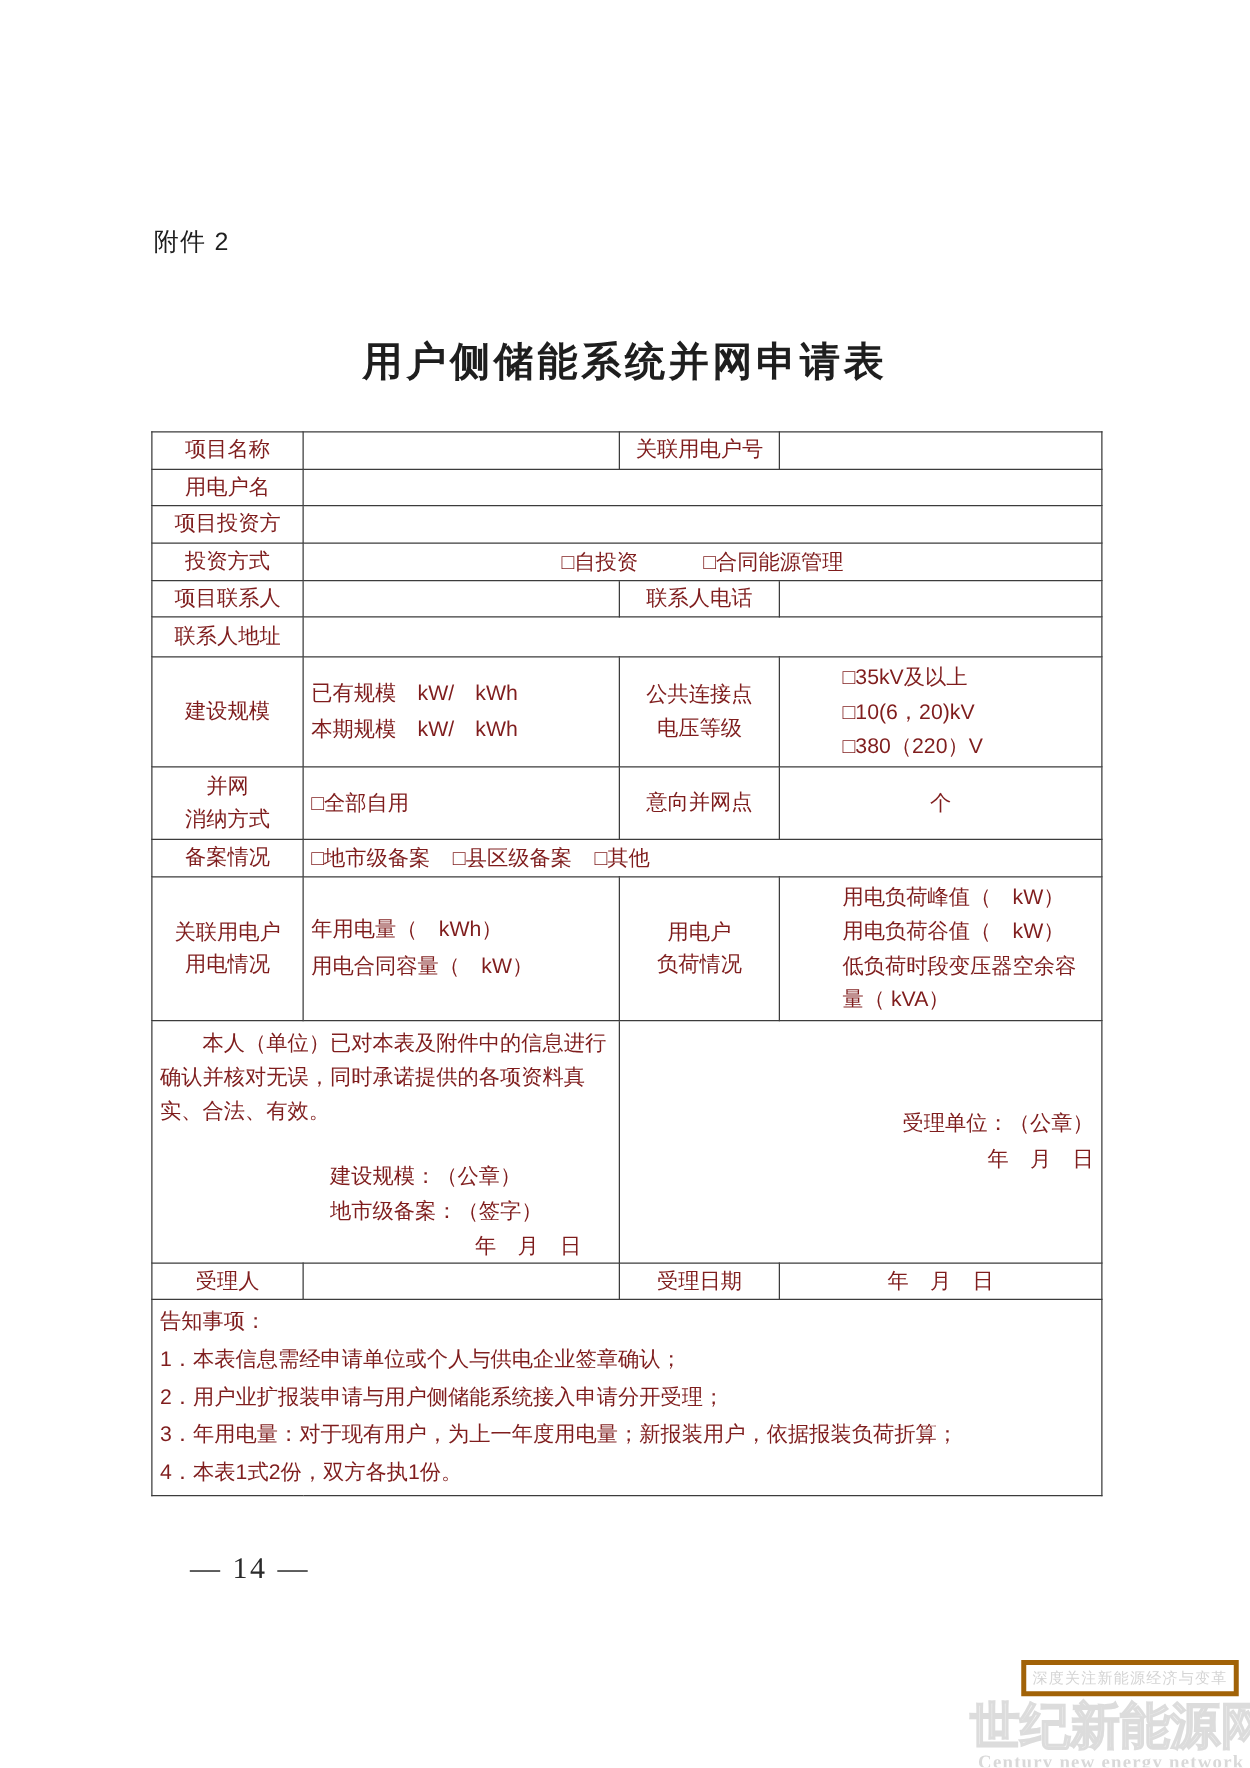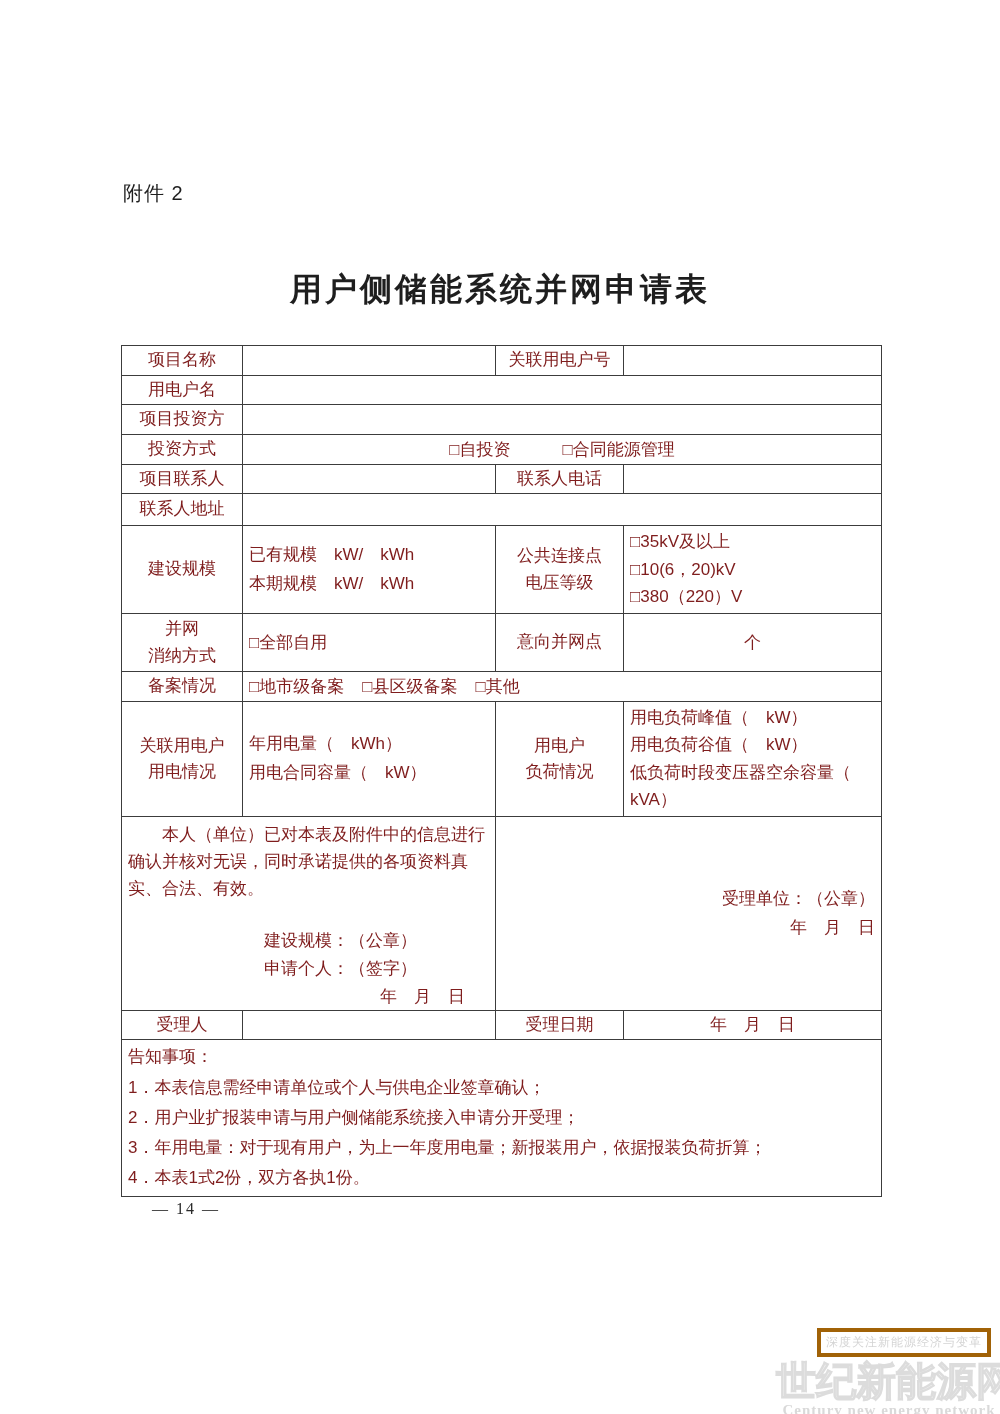--- a/index.html
+++ b/index.html
@@ -44,35 +44,35 @@
   table.form td {
     border: 1.6px solid #3c3c3c;
     padding: 2px 6px;
     vertical-align: middle;
     overflow: hidden;
   }
   td.lbl { text-align: center; line-height: 1.45; }
   td.val { padding-left: 10px; }
   td.center { text-align: center; }
   .two-line div { line-height: 1.55; }
-  .opt-line { line-height: 1.62; }
+  .opt-line { line-height: 1.62; margin-left: 44px; }
   .scale-line { line-height: 1.7; }
   .chk-gap { display: inline-block; width: 52px; }
   .chk-gap-sm { display: inline-block; width: 18px; }
   td.decl-cell { vertical-align: top; padding: 8px 8px 10px 8px; font-family: Liberation Serif, serif; }
   .decl-statement { text-indent: 2em; line-height: 1.6; padding-top: 2px; }
   .decl-sign { margin-left: 136px; margin-top: 24px; line-height: 1.65; }
   .decl-date { text-align: right; padding-right: 24px; margin-top: 2px; }
   td.accept-cell { vertical-align: bottom; text-align: right; padding: 0 52px 14px 0; line-height: 1.75; }
   td.notice-cell { vertical-align: top; padding: 8px 12px; line-height: 1.78; }
   .page-number {
     position: absolute;
     left: 152px;
-    top: 1200px;
-    font-size: 16px;
+    top: 1242px;
+    font-size: 24px;
     font-family: "Liberation Serif", serif;
     letter-spacing: 2px;
     color: #2a2a2a;
   }
   .watermark {
     position: absolute;
     left: 776px;
     top: 1328px;
     width: 226px;
     text-align: center;
@@ -202,21 +202,21 @@
           <div class="opt-line">用电负荷峰值（　kW）</div>
           <div class="opt-line">用电负荷谷值（　kW）</div>
           <div class="opt-line">低负荷时段变压器空余容量（ kVA）</div>
         </td>
       </tr>
       <tr>
         <td class="decl-cell" colspan="2" style="height:182px">
           <div class="decl-statement">本人（单位）已对本表及附件中的信息进行确认并核对无误，同时承诺提供的各项资料真实、合法、有效。</div>
           <div class="decl-sign">
             <div>建设规模：（公章）</div>
-            <div>申请个人：（签字）</div>
+            <div>地市级备案：（签字）</div>
           </div>
           <div class="decl-date">年　月　日</div>
         </td>
         <td class="accept-cell" colspan="2">
           <div>受理单位：（公章）</div>
           <div>年　月　日</div>
         </td>
       </tr>
       <tr>
         <td class="lbl" style="height:29px">受理人</td>

